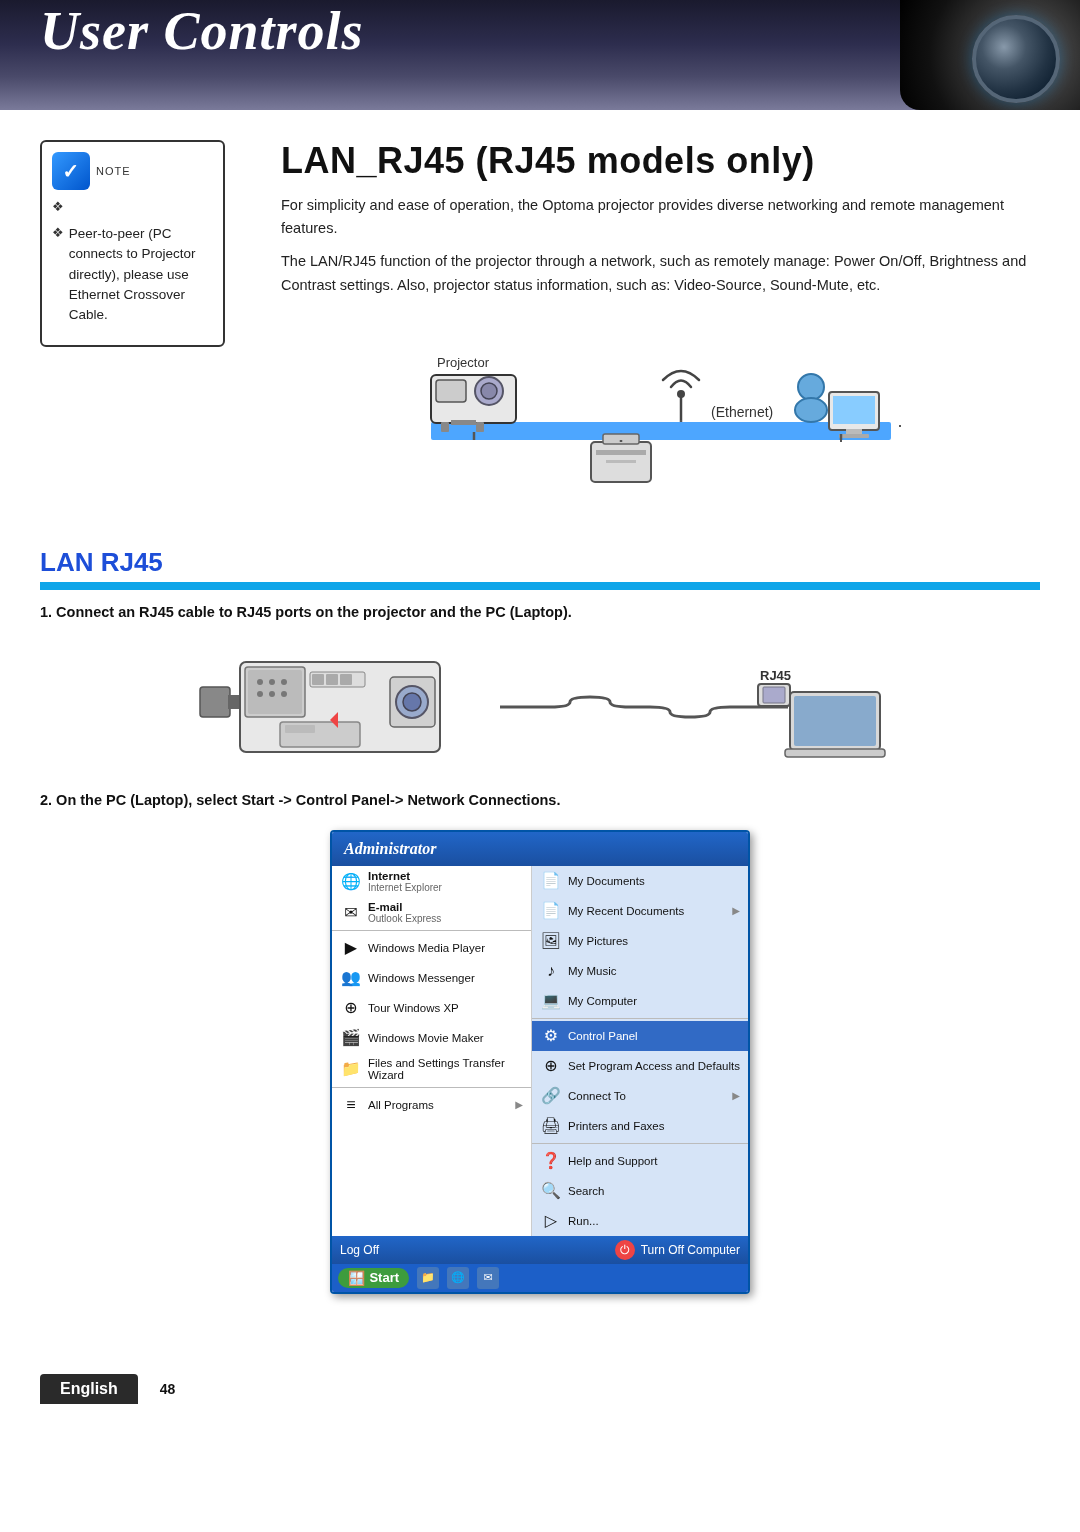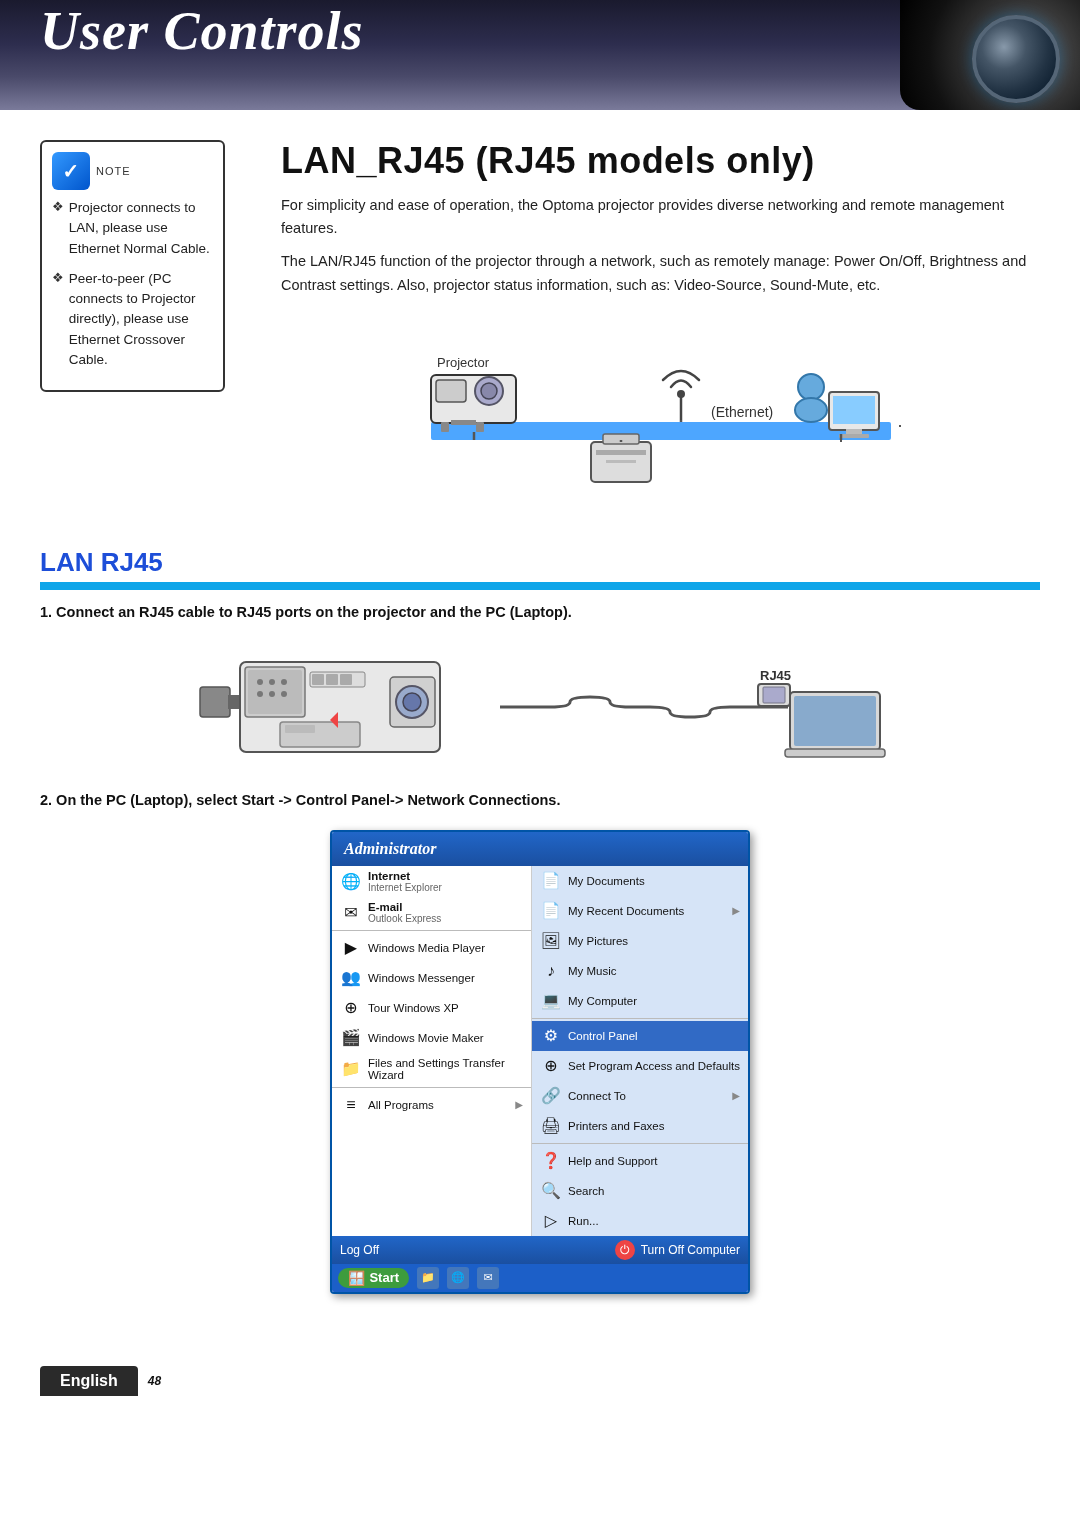--- a/index.html
+++ b/index.html
@@ -315,44 +315,43 @@
       display: flex;
       align-items: center;
       justify-content: center;
       color: white;
       font-size: 11px;
     }
 
     
     .footer {
       position: absolute;
-      bottom: 8px;
+      bottom: 0;
       left: 0;
       width: 100%;
       height: 50px;
       display: flex;
       align-items: center;
       padding: 0 40px;
     }
 
     .footer-lang {
       background: #2a2a2a;
       color: #ffffff;
       font-size: 16px;
       padding: 6px 20px;
       border-radius: 4px 4px 0 0;
       font-weight: bold;
     }
 
     .footer-page {
-      margin-left: 10px;
-      font-size: 12px;
+      margin-left: 22px;
+      font-size: 14px;
       font-weight: bold;
       color: #111;
-      font-style: italic;
     }
 
     
     .lan-diagram {
       width: 580px;
       height: 200px;
     }
 
     
     .hw-diagram {
@@ -376,21 +375,20 @@
     <div class="left-col">
       <div class="note-box">
         <div class="note-header">
           <div class="note-icon">
             <span class="note-icon-check">✓</span>
           </div>
           <span class="note-label">Note</span>
         </div>
         <div class="note-bullet">
           <span class="note-bullet-sym">❖</span>
-          <span class="note-text">Projector connects to LAN, please use Ethernet Normal Cable.</span>
         </div>
         <div class="note-bullet">
           <span class="note-bullet-sym">❖</span>
           <span class="note-text">Peer-to-peer (PC connects to Projector directly), please use Ethernet Crossover Cable.</span>
         </div>
       </div>
     </div>
 
     <div class="right-col">
       <h1 class="section-heading">LAN_RJ45 (RJ45 models only)</h1>

